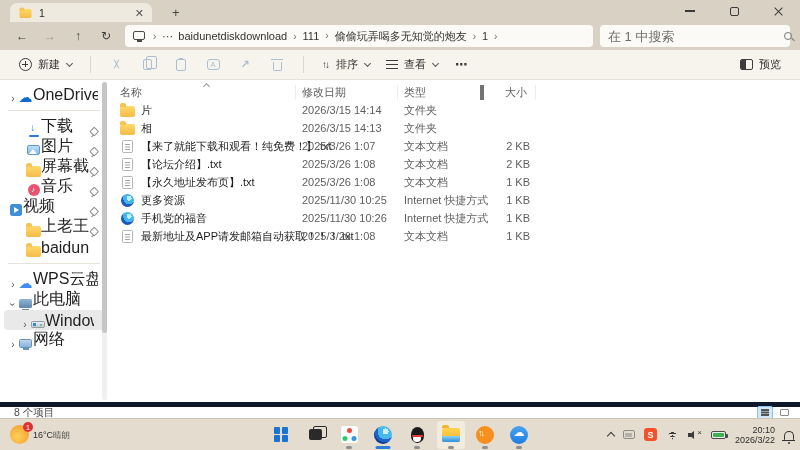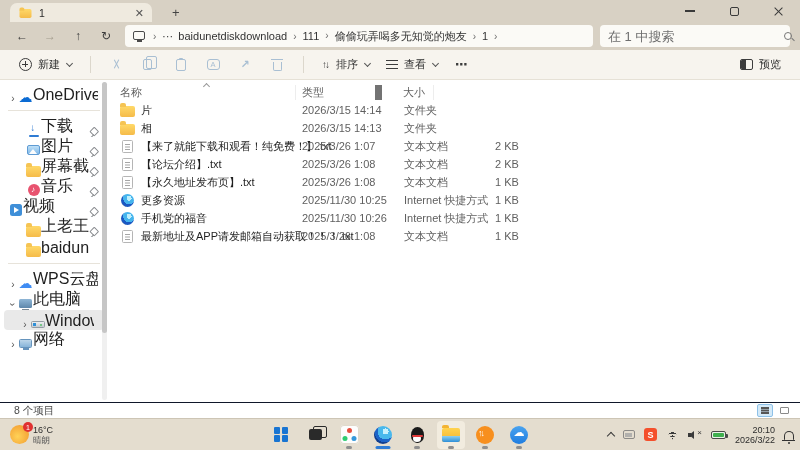--- a/index.html
+++ b/index.html
@@ -117,44 +117,44 @@
   .ic-drive{width:14px;height:7px;background:linear-gradient(#eceef0,#c4cacf);border:1px solid #939ba3;border-radius:1.5px;position:relative;margin-top:3px}
   .ic-drive::before{content:"";position:absolute;left:1.5px;top:1.2px;width:3px;height:3px;background:#2e8fd8}
   .ic-drive::after{content:"";position:absolute;right:1.5px;top:1.8px;width:2px;height:2px;border-radius:50%;background:#58c26a}
   .ic-network{width:13px;height:9px;background:linear-gradient(#bcd6ea,#86b4d9);border:1px solid #6694bd;border-radius:1.5px;position:relative;margin-top:1px}
   .ic-network::after{content:"";position:absolute;bottom:-2.5px;left:3px;width:6px;height:1.5px;background:#6694bd}
   
   .filearea{flex:1;padding:4px 8px 0 8px;overflow:hidden;position:relative}
   .fhead{display:flex;height:17px;align-items:center;font-size:11px;color:#5f5f5f;position:relative}
   .fcol-name{width:180px;padding-left:4px;border-right:1px solid #ededed;position:relative}
   .fcol-date{width:102px;padding-left:6px;border-right:1px solid #ededed}
-  .fcol-type{width:86px;padding-left:6px;border-right:7px solid #737373}
+  .fcol-type{width:86px;padding-left:6px;border-right:4px solid #737373}
   .fcol-size{width:52px;text-align:right;padding-right:8px;border-right:1px solid #ededed}
   .sort-caret{position:absolute;left:88px;top:-1px;width:5px;height:5px;border-left:1px solid #999;border-top:1px solid #999;transform:rotate(45deg)}
   .file-row{display:flex;height:18px;align-items:center;font-size:11px;color:#5f5f5f}
   .fr-name{width:180px;display:flex;align-items:center;gap:6px;color:#1f1f1f;padding-left:4px;white-space:nowrap;overflow:visible}
   .fr-name .nm{white-space:nowrap}
   .fr-date{width:102px;padding-left:6px;white-space:nowrap}
   .fr-type{width:86px;padding-left:6px;white-space:nowrap}
-  .fr-size{width:52px;text-align:center;padding-right:6px;white-space:nowrap}
+  .fr-size{width:52px;text-align:right;padding-right:6px;white-space:nowrap}
   .fr-icon{width:15px;display:flex;justify-content:center;flex:none}
   
-  .statusbar{height:16px;border-top:1px solid #0f172a;display:flex;align-items:center;padding:0 8px 0 14px;font-size:10.5px;color:#4a4a4a;flex:none}
+  .statusbar{height:16px;border-top:5px solid #0f172a;display:flex;align-items:center;padding:0 8px 0 14px;font-size:10.5px;color:#4a4a4a;flex:none}
   .sb-right{margin-left:auto;display:flex;gap:3px;align-items:center}
   .sb-btn{width:16px;height:13px;display:flex;align-items:center;justify-content:center;border:1px solid transparent;border-radius:2px}
   .sb-btn.active{background:#d3e9f8;border-color:#8ec1e8}
   .sb-list-g{width:8px;height:1.3px;background:#555;box-shadow:0 2.5px 0 #555,0 5px 0 #555;margin-top:-5px}
   .sb-thumb-g{width:9px;height:7px;border:1.2px solid #8a8a8a;border-radius:1px}
   
   .taskbar{position:absolute;left:0;right:0;bottom:0;height:32px;background:#e4ddcf;border-top:1px solid #cdc5b5;display:flex;align-items:center}
   .tb-weather{position:absolute;left:6px;display:flex;align-items:center;gap:4px;height:100%;padding:0 4px}
   .wicon{width:19px;height:19px;border-radius:50%;background:radial-gradient(circle at 40% 60%,#ffd257,#f0922a);position:relative}
   .wbadge{position:absolute;top:-3px;right:-4px;width:10px;height:10px;border-radius:50%;background:#e03131;color:#fff;
     font-size:7px;display:flex;align-items:center;justify-content:center}
-  .wtxt{display:flex;flex-direction:column;line-height:10px}
+  .wtxt{display:flex;flex-direction:row;line-height:10px}
   .wtemp{font-size:9px;color:#2d2d2d}
   .wcond{font-size:8.5px;color:#555}
   .tb-center{margin:0 auto;display:flex;align-items:center;gap:6px}
   .task-btn{position:relative;width:28px;height:28px;display:flex;align-items:center;justify-content:center;border-radius:4px}
   .task-btn.active{background:#f2ecdf}
   .runpill{position:absolute;bottom:0px;left:50%;transform:translateX(-50%);width:6px;height:2.6px;border-radius:2px;background:#8f8f8f}
   .runpill.wide{width:15px;background:#2e7cd6}
   .start-g{width:15px;height:15px;display:grid;grid-template-columns:6.5px 6.5px;grid-template-rows:6.5px 6.5px;gap:1.6px}
   .start-g i{background:#1874d2;border-radius:1px}
   .tb-search{width:128px;height:22px;background:#fff;border:1px solid #d6cebf;border-radius:12px;display:flex;align-items:center;padding:0 3px 0 9px;gap:6px}
@@ -407,20 +407,21 @@
         <div class="side-scrolltrack"></div>
         <div class="side-scrollthumb"></div>
       </div>
 
       <div class="filearea">
         <div class="fhead">
           <span class="fcol-name">
             <span>名称</span>
             <span class="sort-caret"></span>
           </span>
+          <span class="fcol-date">修改日期</span>
           <span class="fcol-type">类型</span>
           <span class="fcol-size">大小</span>
         </div>
         <div>
 
         <div class="file-row">
               <span class="fr-name">
                 <span class="fr-icon">
                   <span class="ic ic-folder"></span>
                 </span>

